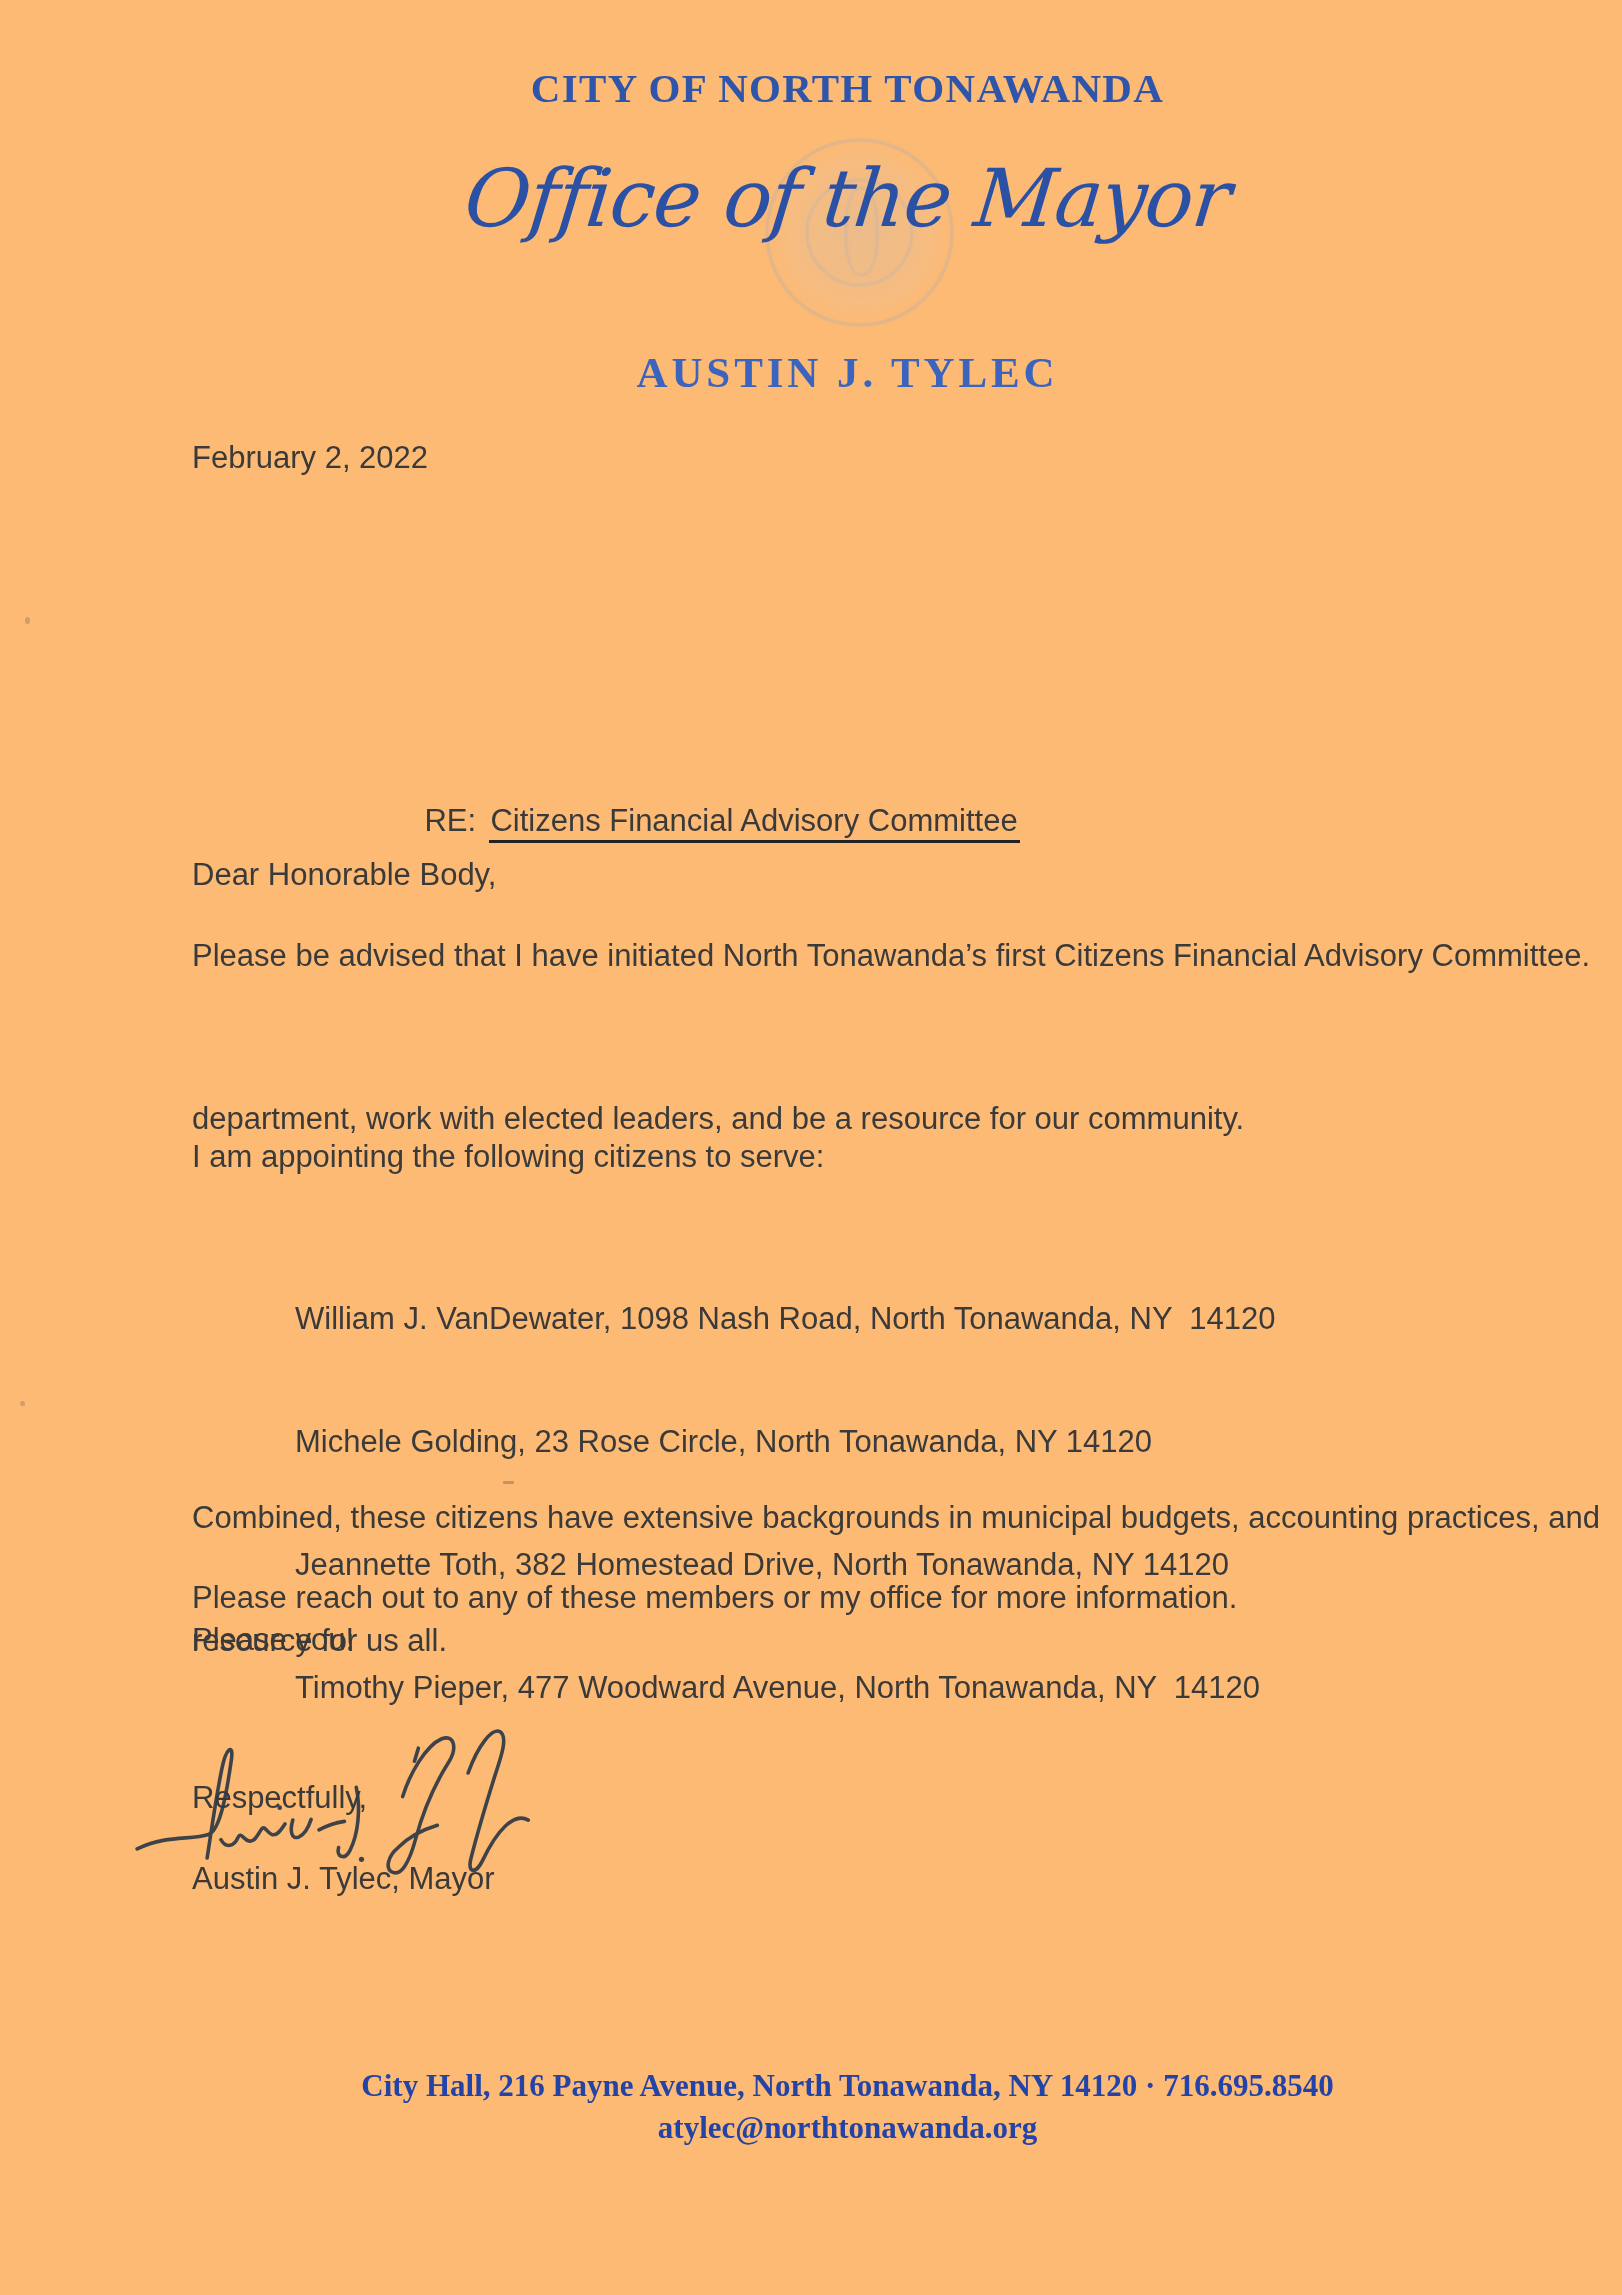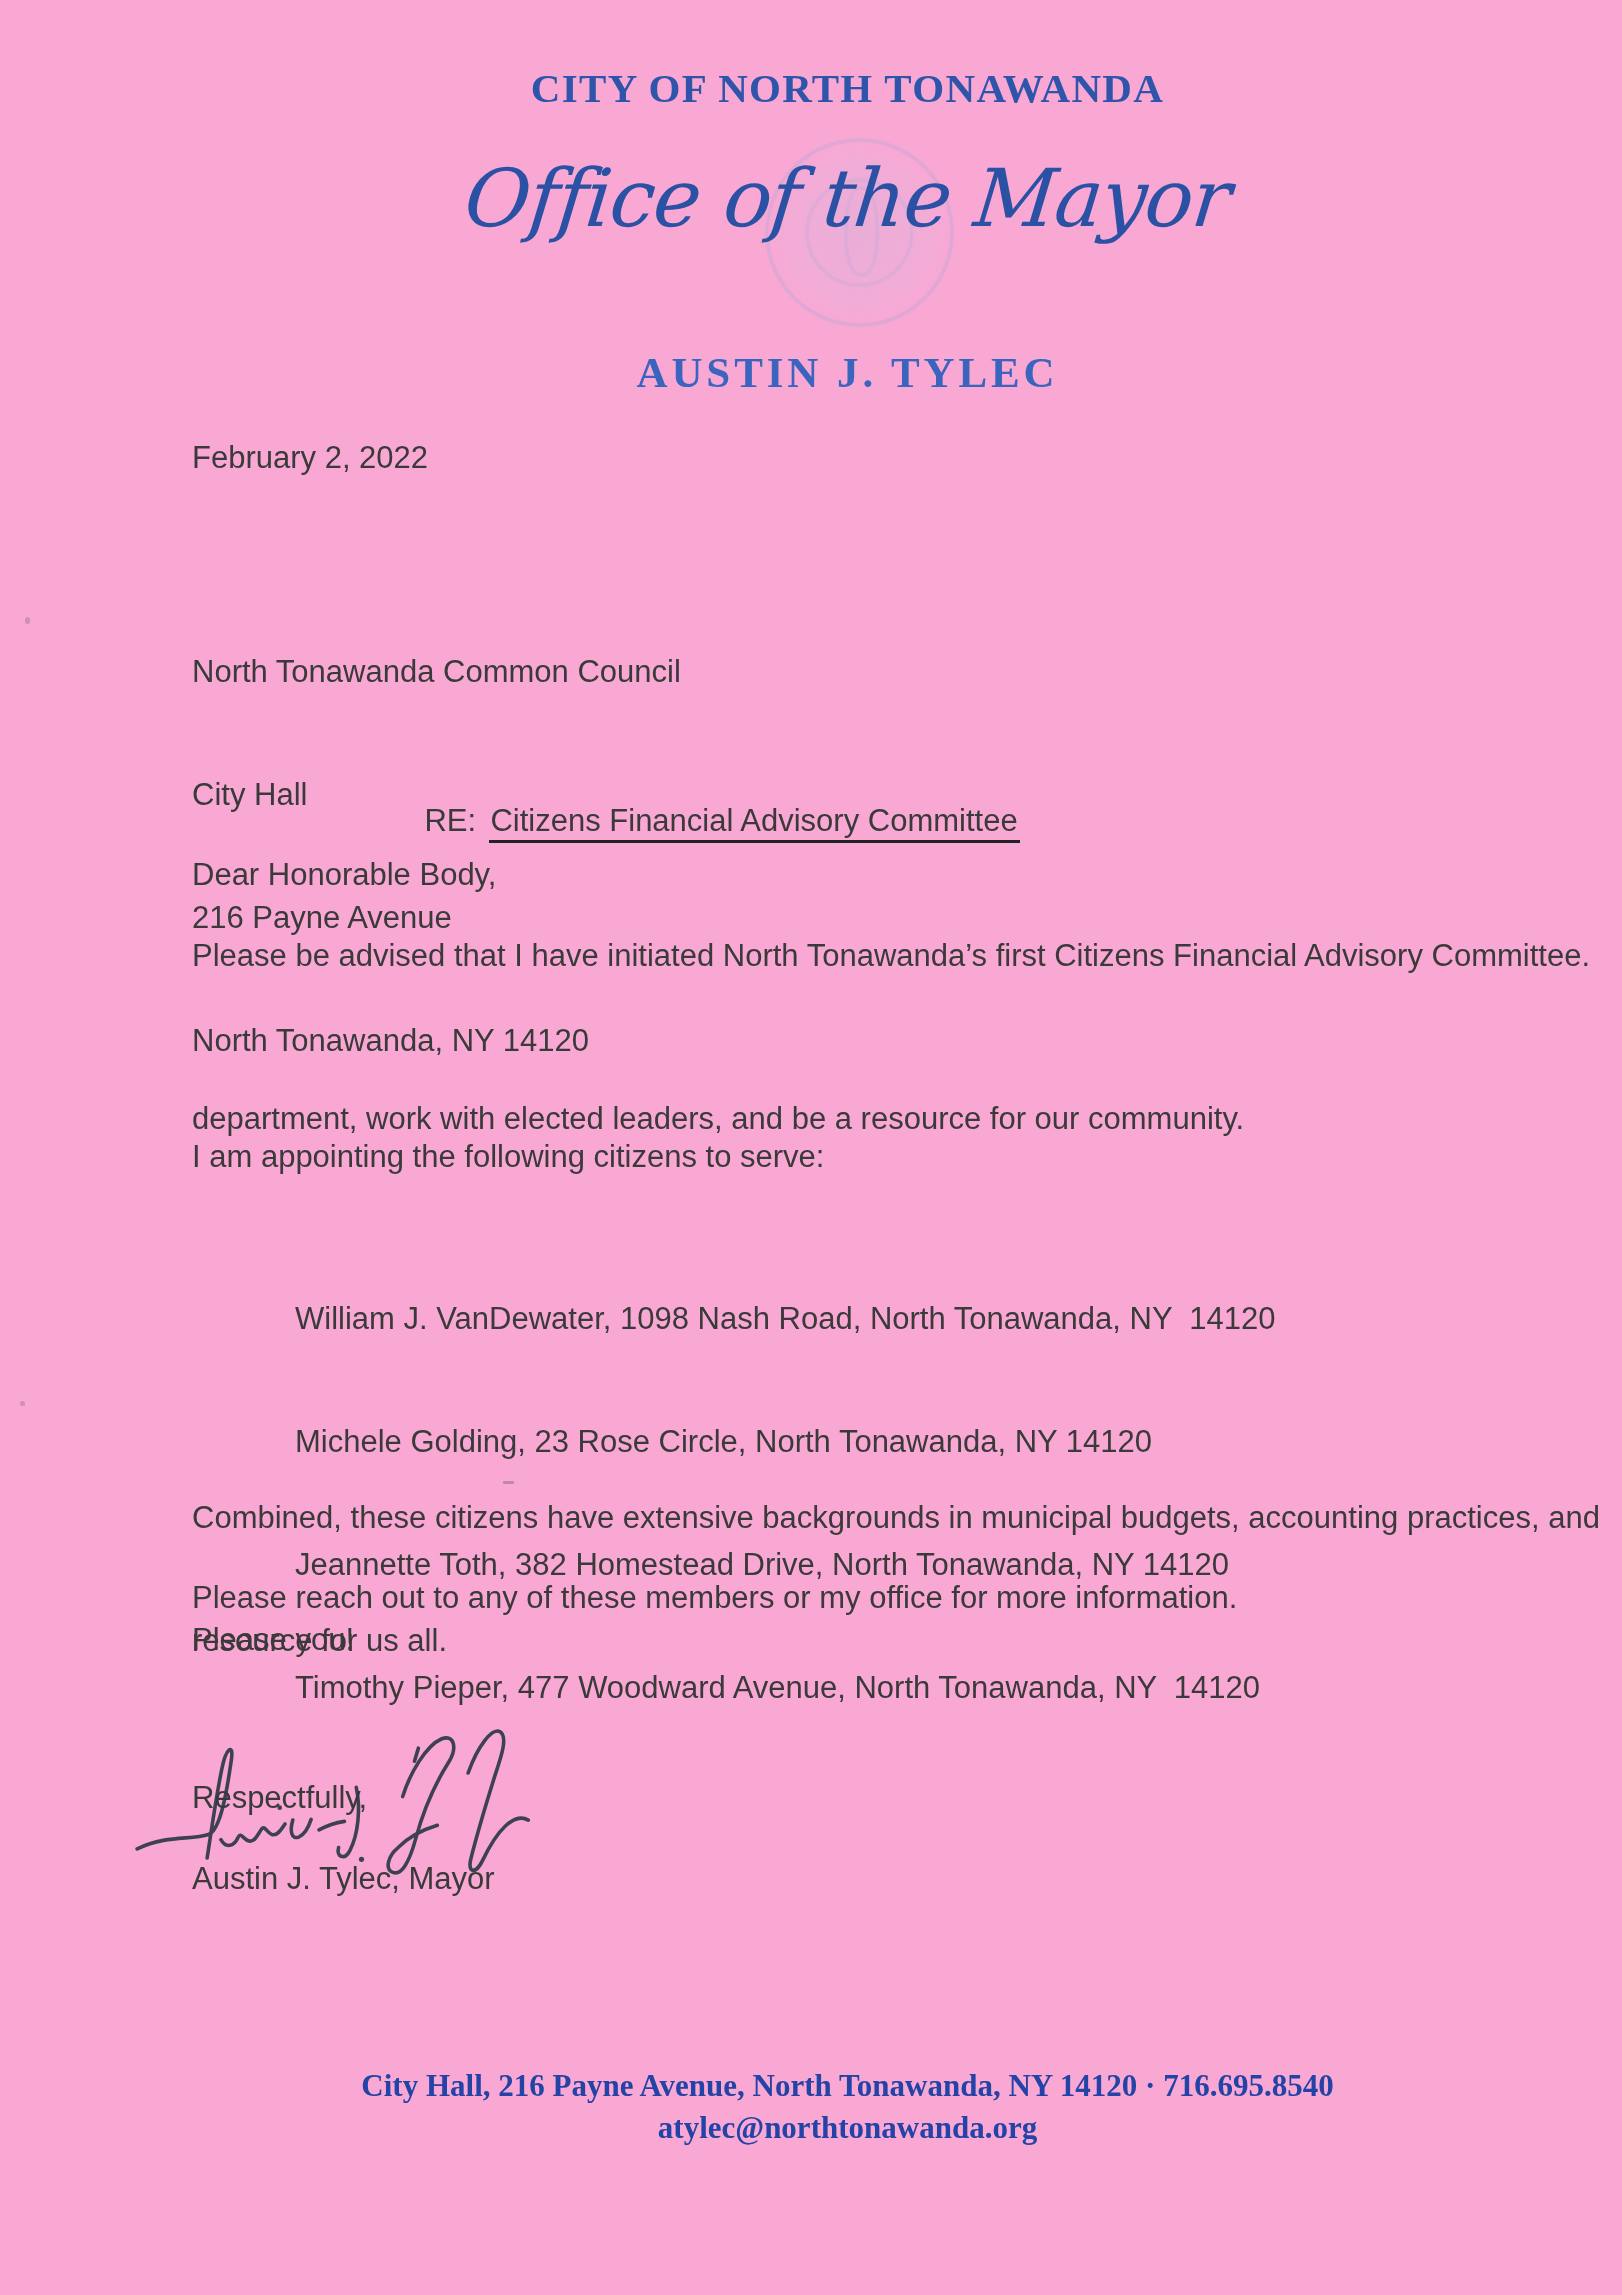--- a/index.html
+++ b/index.html
@@ -1,19 +1,19 @@
 <!DOCTYPE html>
 <html style="font-size:10.5px"><head>
 <meta charset="utf-8">
 <style>
   html,body{margin:0;padding:0;background:#e8e8e8;}
   #page{
     position:relative;
     width:1623px;height:2295px;
-    background:#f9a8d4;
+    background:#fdba74;
     overflow:hidden;
     font-family:"Liberation Sans", sans-serif;
     color:#3a3a3a;
   }
   
   .center-band{position:absolute;left:0;right:0;text-align:center;padding-left:72px;}
   #city-title{
     top:64px;
     font-family:"Liberation Serif", serif;
     font-weight:bold;
@@ -113,26 +113,20 @@
   <div id="city-title" class="center-band">CITY OF NORTH TONAWANDA</div>
 
   <div id="seal"></div>
 
   <div id="office-script" class="center-band">Office of the Mayor</div>
 
   <div id="mayor-name" class="center-band">AUSTIN J. TYLEC</div>
 
   <div id="date-line" class="body-text left-col">February 2, 2022</div>
 
-  <div id="recipient-block" class="body-text left-col">
-    <div>North Tonawanda Common Council</div>
-    <div>City Hall</div>
-    <div>216 Payne Avenue</div>
-    <div>North Tonawanda, NY 14120</div>
-  </div>
 
   <div id="re-line" class="body-text">
     <span>RE:</span><span id="re-subject">Citizens Financial Advisory Committee</span>
   </div>
 
   <div id="salutation" class="body-text left-col">Dear Honorable Body,</div>
 
   <div id="para1" class="body-text left-col">Please be advised that I have initiated North Tonawanda’s first Citizens Financial Advisory Committee.</div>
 
   <div id="para2" class="body-text left-col">

